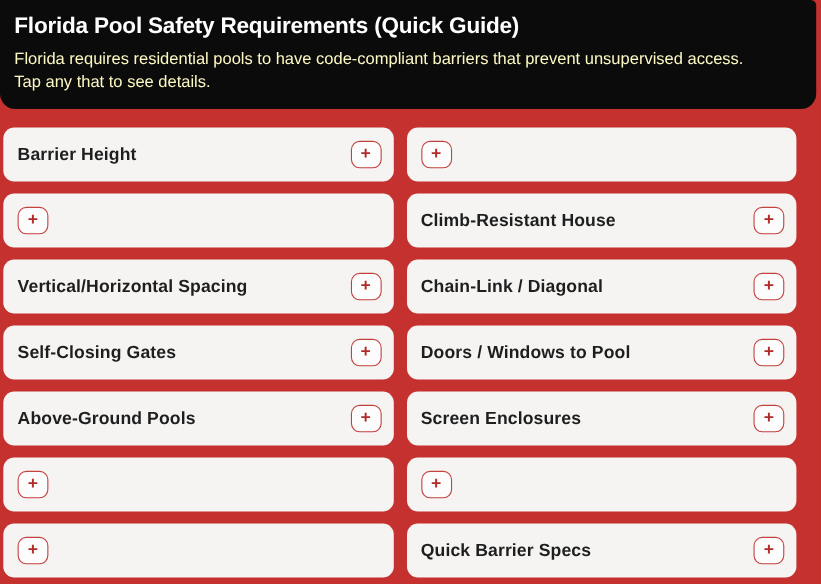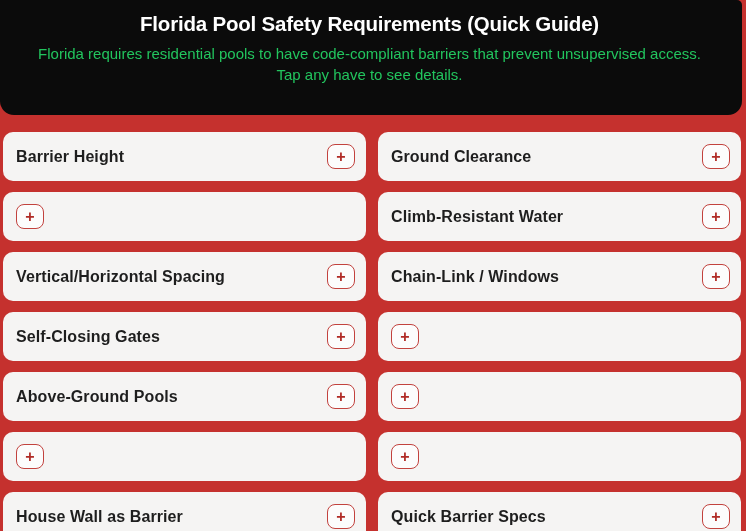--- a/index.html
+++ b/index.html
@@ -19,46 +19,45 @@
     height: 531px;
     overflow: hidden;
     background: var(--page-background);
     font-family: "Liberation Sans", sans-serif;
   }
   .header {
     background: var(--header-background);
     color: var(--header-text);
     margin: 0 4px 0 0;
     border-radius: 0 5px 14px 14px;
-    padding: 10px 16px 29px 13px;
+    padding: 10px 16px 13px 13px;
     min-height: 98px;
-    text-align: center;
   }
   .header h1 {
     margin: 0;
     font-size: 20.5px;
     line-height: 1.35;
     font-weight: 700;
     letter-spacing: -0.2px;
   }
   .header .subtitle {
     margin: 5px 0 0 0;
     font-size: 15px;
     line-height: 1.45;
     font-weight: 400;
-    color: #22c55e;
+    color: #fef9c3;
   }
   .subtitle-line { display: block; }
   .grid {
     display: grid;
     grid-template-columns: 1fr 1fr;
     column-gap: 12px;
     row-gap: 11px;
     grid-auto-rows: 49px;
-    padding: 17px 5px 0 3px;
+    padding: 17px 22px 0 3px;
   }
   .card {
     background: var(--card-background);
     border-radius: 10px;
     display: flex;
     align-items: center;
     justify-content: space-between;
     padding: 0 11px 0 13px;
     cursor: pointer;
   }
@@ -89,82 +88,89 @@
     transform: translateY(-0.5px);
   }
 </style>
 </head>
 <body>
 
 <header class="header">
   <h1>Florida Pool Safety Requirements (Quick Guide)</h1>
   <p class="subtitle">
     <span class="subtitle-line">Florida requires residential pools to have code-compliant barriers that prevent unsupervised access.</span>
-    <span class="subtitle-line">Tap any have to see details.</span>
+    <span class="subtitle-line">Tap any that to see details.</span>
   </p>
 </header>
 
 <main class="grid">
 
   <div class="card">
     <span class="card-label">Barrier Height</span>
     <button class="plus-btn">
       <span class="plus-glyph">+</span>
     </button>
   </div>
 
   <div class="card">
-    <span class="card-label">Ground Clearance</span>
     <button class="plus-btn">
       <span class="plus-glyph">+</span>
     </button>
   </div>
 
   <div class="card">
     <button class="plus-btn">
       <span class="plus-glyph">+</span>
     </button>
   </div>
 
   <div class="card">
-    <span class="card-label">Climb-Resistant Water</span>
+    <span class="card-label">Climb-Resistant House</span>
     <button class="plus-btn">
       <span class="plus-glyph">+</span>
     </button>
   </div>
 
   <div class="card">
     <span class="card-label">Vertical/Horizontal Spacing</span>
     <button class="plus-btn">
       <span class="plus-glyph">+</span>
     </button>
   </div>
 
   <div class="card">
-    <span class="card-label">Chain-Link / Windows</span>
+    <span class="card-label">Chain-Link / Diagonal</span>
     <button class="plus-btn">
       <span class="plus-glyph">+</span>
     </button>
   </div>
 
   <div class="card">
     <span class="card-label">Self-Closing Gates</span>
     <button class="plus-btn">
       <span class="plus-glyph">+</span>
     </button>
   </div>
 
   <div class="card">
+    <span class="card-label">Doors / Windows to Pool</span>
     <button class="plus-btn">
       <span class="plus-glyph">+</span>
     </button>
   </div>
 
   <div class="card">
     <span class="card-label">Above-Ground Pools</span>
+    <button class="plus-btn">
+      <span class="plus-glyph">+</span>
+    </button>
+  </div>
+
+  <div class="card">
+    <span class="card-label">Screen Enclosures</span>
     <button class="plus-btn">
       <span class="plus-glyph">+</span>
     </button>
   </div>
 
   <div class="card">
     <button class="plus-btn">
       <span class="plus-glyph">+</span>
     </button>
   </div>
@@ -175,26 +181,19 @@
     </button>
   </div>
 
   <div class="card">
     <button class="plus-btn">
       <span class="plus-glyph">+</span>
     </button>
   </div>
 
   <div class="card">
-    <span class="card-label">House Wall as Barrier</span>
-    <button class="plus-btn">
-      <span class="plus-glyph">+</span>
-    </button>
-  </div>
-
-  <div class="card">
     <span class="card-label">Quick Barrier Specs</span>
     <button class="plus-btn">
       <span class="plus-glyph">+</span>
     </button>
   </div>
 
 </main>
 
 </body></html>

